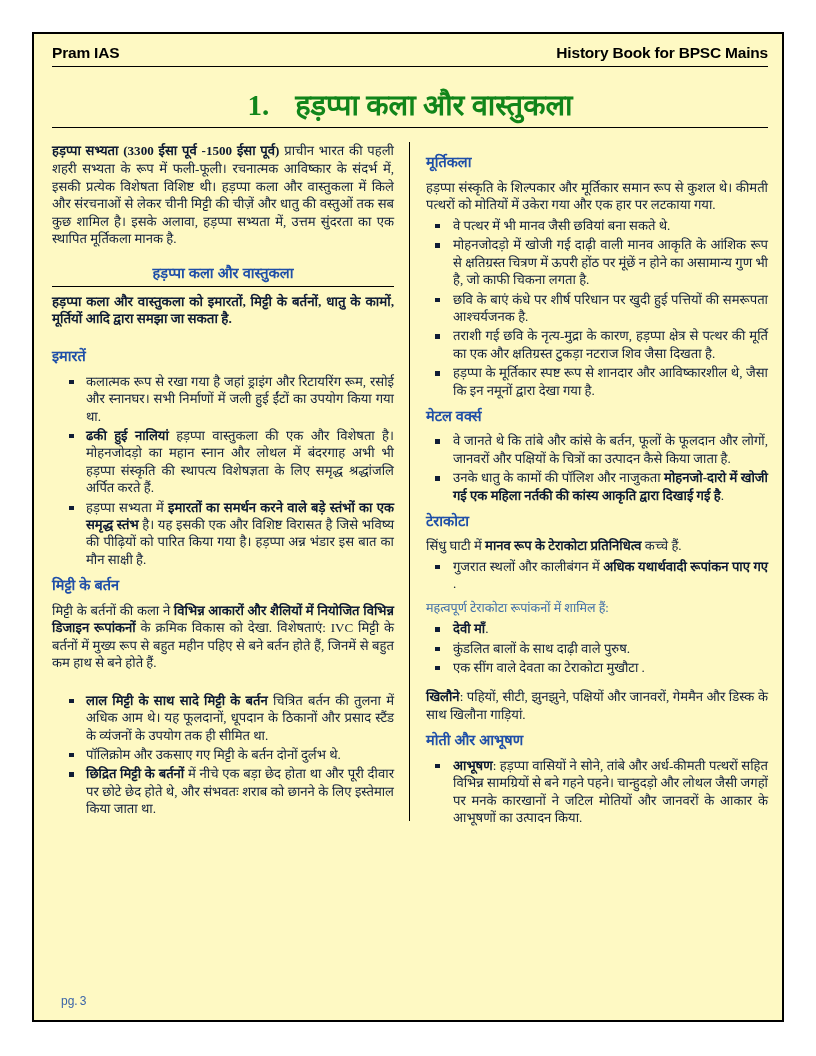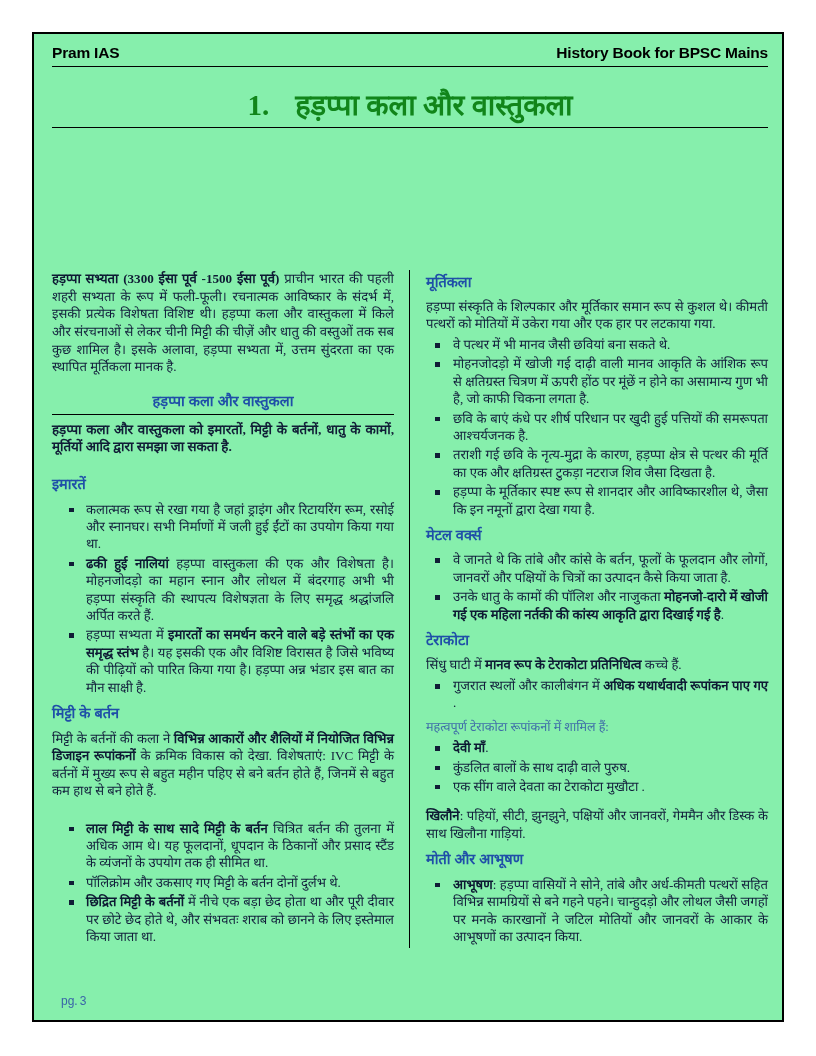--- a/index.html
+++ b/index.html
@@ -17,21 +17,21 @@
   }
 
   .page {
     position: absolute;
     left: 32px;
     top: 32px;
     width: 752px;
     height: 990px;
     border: 2px solid #000000;
     box-sizing: border-box;
-    background: #86efac;
+    background: #fef9c3;
   }
 
   .page-inner {
     position: absolute;
     left: 18px;
     top: 10px;
     right: 14px;
     bottom: 6px;
   }
 
@@ -64,21 +64,21 @@
     font-weight: bold;
     font-size: 29px;
     line-height: 1.12;
     white-space: nowrap;
   }
   .chapter-title .num { margin-right: 26px; }
 
   
   .columns {
     display: flex;
-    align-items: flex-end;
+    align-items: flex-start;
     height: 806px;
   }
   .col {
     width: 50%;
     box-sizing: border-box;
   }
   .col-left  { padding-right: 15px; border-right: 1.6px solid #000000; }
   .col-right { padding-left: 16px; }
 
   

